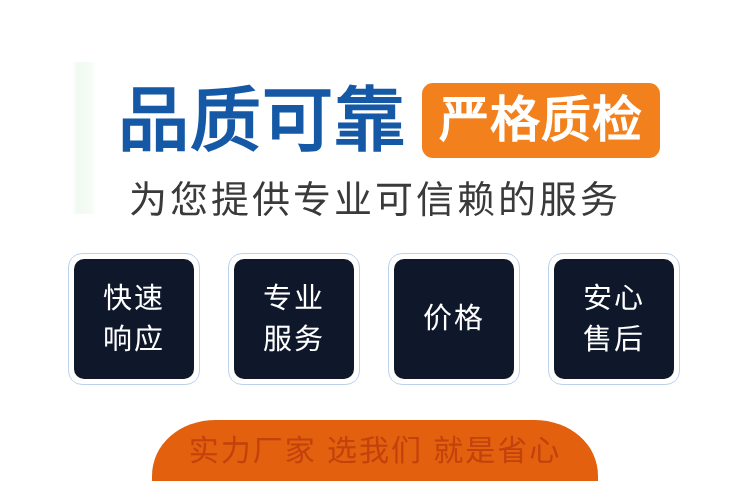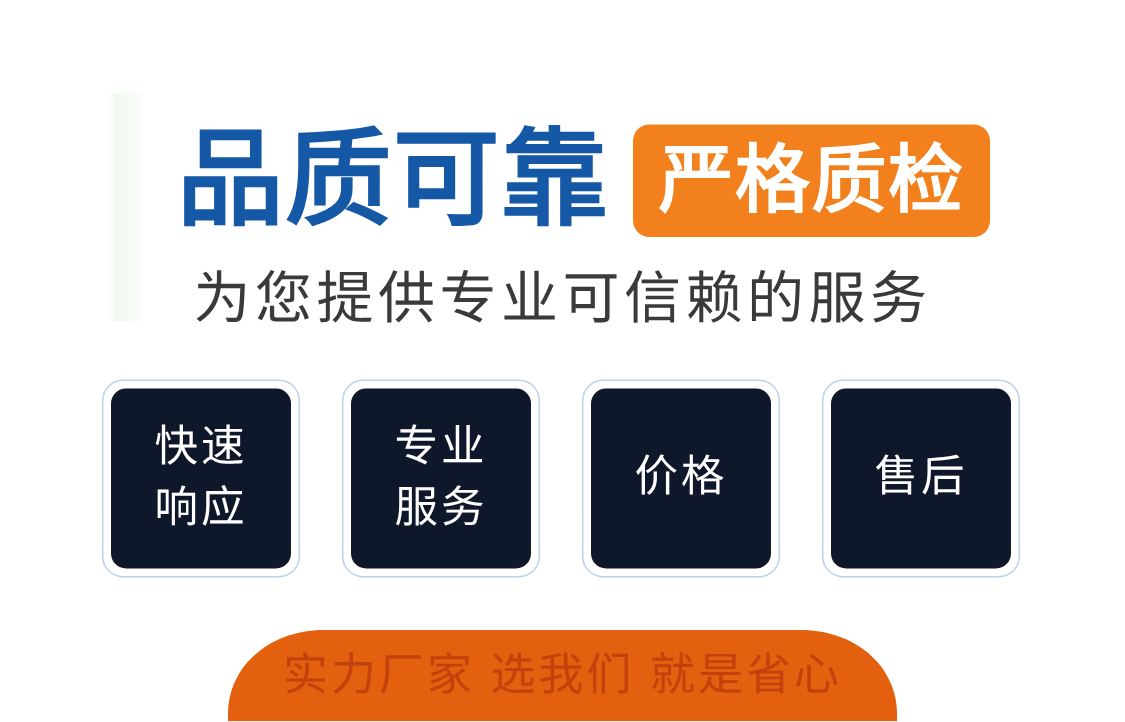--- a/index.html
+++ b/index.html
@@ -183,20 +183,21 @@
     </div>
 
     <div class="feature-box">
       <div class="feature-inner">
         <span class="feature-line">价格</span>
       </div>
     </div>
 
     <div class="feature-box">
       <div class="feature-inner">
+        <span class="feature-line">安心</span>
         <span class="feature-line">售后</span>
       </div>
     </div>
 
   </div>
 
   <div class="bottom-banner">
     <svg viewBox="0 0 446 61" preserveAspectRatio="none">
       <path d="M0,61 L0,56 C0,24 28,0 64,0 L382,0 C418,0 446,24 446,56 L446,61 Z" fill="#E2600E"></path>
     </svg>

